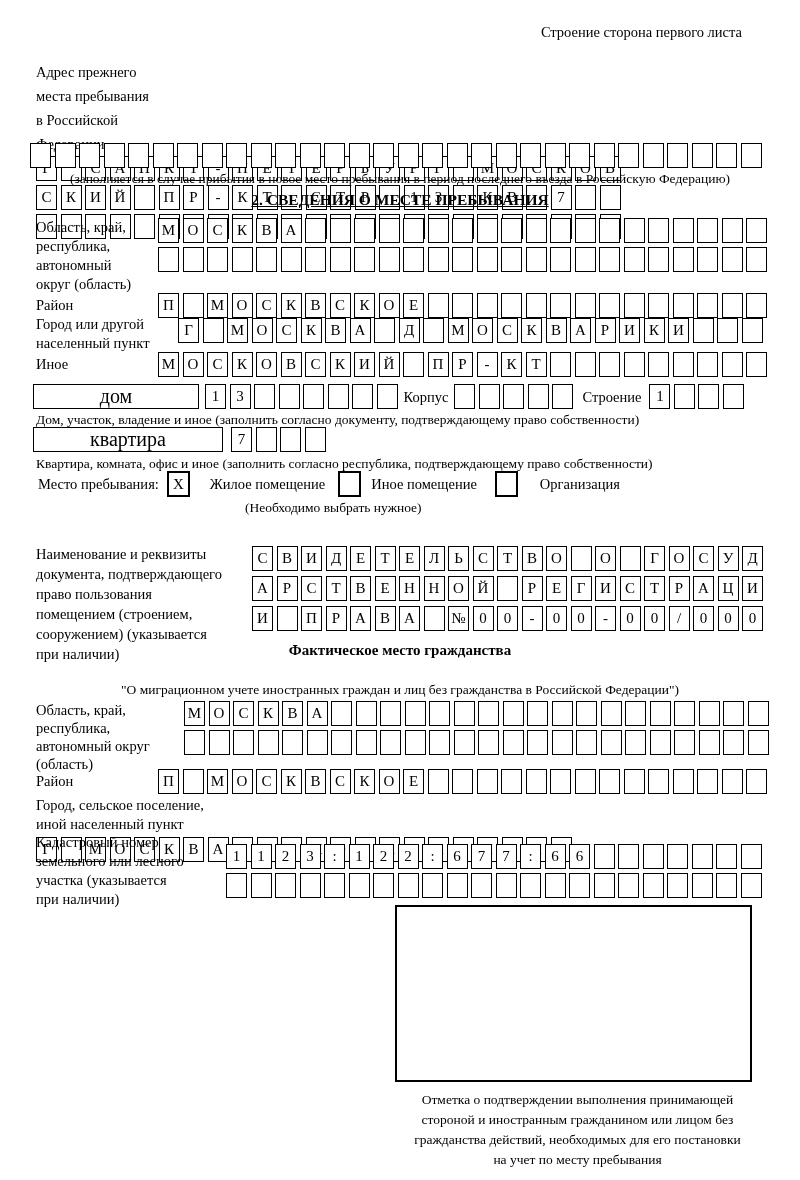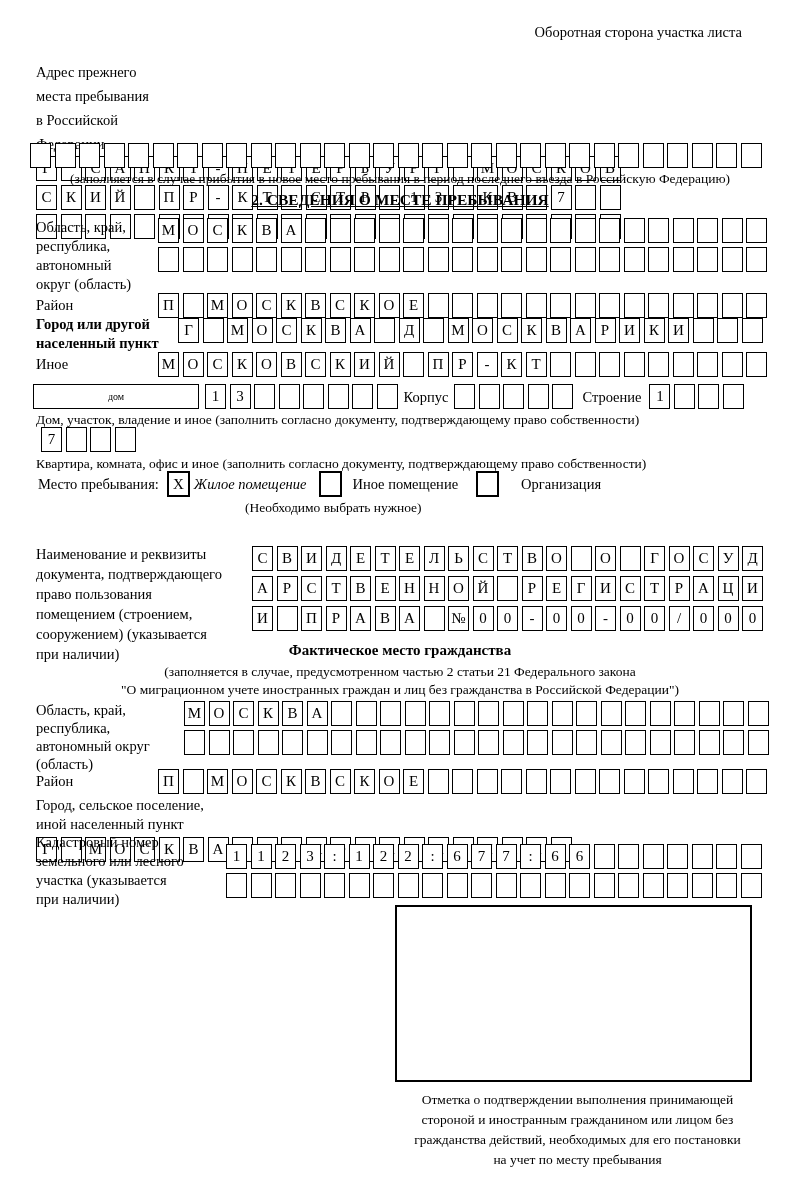--- a/index.html
+++ b/index.html
@@ -8,34 +8,34 @@
   .page *{box-sizing:border-box;}
   .abs{position:absolute;}
   .center{position:absolute;left:0;right:0;text-align:center;}
   .lbl{font-size:14.5px;line-height:19px;white-space:pre-line;flex:0 0 auto;}
   .block{position:absolute;left:36px;display:flex;align-items:flex-start;}
   .rows{display:flex;flex-direction:column;gap:4px;}
   .cellrow{display:flex;gap:3.5px;}
   .cell{width:21px;height:25px;border:1.8px solid #000;display:flex;align-items:center;
         justify-content:center;font-size:15px;flex:0 0 auto;background:#fff;}
   .bigfield{height:25px;border:1.8px solid #000;display:flex;align-items:center;
-        justify-content:center;font-size:10px;flex:0 0 auto;}
+        justify-content:center;font-size:20px;flex:0 0 auto;}
   .chk{width:23px;height:26px;border:2px solid #000;display:flex;align-items:center;
         justify-content:center;font-size:15px;flex:0 0 auto;}
   .cap{font-size:13.5px;}
   .ttl{font-size:15.5px;font-weight:bold;}
   .stamp-box{position:absolute;border:2.5px solid #000;background:#fff;}
   .inline-lbl{font-size:14.5px;line-height:26px;white-space:nowrap;}
 </style>
 </head>
 <body>
 
 <div class="page">
 
-  <div class="abs" style="top:24px;right:58px;font-size:14.5px;">Оборотная сторона участка листа</div>
+  <div class="abs" style="top:24px;right:58px;font-size:14.5px;">Строение сторона первого листа</div>
 
   <div class="block" style="top:60px;flex-direction:column;">
     <div class="lbl" style="width:142px;line-height:24px;">Адрес прежнего
 места пребывания
 в Российской
 Федерации</div>
     <div class="rows">
       <div class="cellrow">
           <div class="cell">Г</div>
           <div class="cell"></div>
@@ -244,21 +244,21 @@
         <div class="cell"></div>
         <div class="cell"></div>
         <div class="cell"></div>
         <div class="cell"></div>
         <div class="cell"></div>
         <div class="cell"></div>
       </div>
   </div>
 
   <div class="block" style="top:315px;">
-    <div class="lbl" style="width:142px;font-weight:bold;">Город или другой
+    <div class="lbl" style="width:142px;">Город или другой
 населенный пункт</div>
     <div class="cellrow" style="margin-top:3px;">
         <div class="cell">Г</div>
         <div class="cell"></div>
         <div class="cell">М</div>
         <div class="cell">О</div>
         <div class="cell">С</div>
         <div class="cell">К</div>
         <div class="cell">В</div>
         <div class="cell">А</div>
@@ -337,34 +337,35 @@
         <div class="cell">1</div>
         <div class="cell"></div>
         <div class="cell"></div>
         <div class="cell"></div>
       </div>
   </div>
 
   <div class="abs cap" style="top:412px;left:36px;">Дом, участок, владение и иное (заполнить согласно документу, подтверждающему право собственности)</div>
 
   <div class="abs" style="top:427px;left:33px;display:flex;align-items:flex-start;">
+    <div class="bigfield" style="width:190px;">квартира</div>
     <div class="cellrow" style="margin-left:8px;">
         <div class="cell">7</div>
         <div class="cell"></div>
         <div class="cell"></div>
         <div class="cell"></div>
       </div>
   </div>
 
-  <div class="abs cap" style="top:456px;left:36px;">Квартира, комната, офис и иное (заполнить согласно документу, подтверждающему право собственности)</div>
+  <div class="abs cap" style="top:456px;left:36px;">Квартира, комната, офис и иное (заполнить согласно республика, подтверждающему право собственности)</div>
 
   <div class="abs" style="top:471px;left:38px;display:flex;align-items:flex-end;">
     <span class="inline-lbl">Место пребывания:</span>
     <span class="chk" style="margin-left:8px;">X</span>
-    <span class="inline-lbl" style="margin-left:4px;font-style:italic;">Жилое помещение</span>
+    <span class="inline-lbl" style="margin-left:20px;">Жилое помещение</span>
     <span class="chk" style="margin-left:13px;"></span>
     <span class="inline-lbl" style="margin-left:10px;">Иное помещение</span>
     <span class="chk" style="margin-left:18px;"></span>
     <span class="inline-lbl" style="margin-left:22px;">Организация</span>
   </div>
 
   <div class="abs cap" style="top:500px;left:245px;text-align:center;">(Необходимо выбрать нужное)</div>
 
   <div class="block" style="top:544px;justify-content:space-between;">
     <div class="lbl" style="width:216px;line-height:20px;">Наименование и реквизиты
@@ -440,21 +441,20 @@
           <div class="cell">0</div>
           <div class="cell">/</div>
           <div class="cell">0</div>
           <div class="cell">0</div>
           <div class="cell">0</div>
         </div>
     </div>
   </div>
 
   <div class="center ttl" style="top:642px;font-size:15px;">Фактическое место гражданства</div>
-  <div class="center cap" style="top:664px;">(заполняется в случае, предусмотренном частью 2 статьи 21 Федерального закона</div>
   <div class="center cap" style="top:682px;">"О миграционном учете иностранных граждан и лиц без гражданства в Российской Федерации")</div>
 
   <div class="block" style="top:701px;">
     <div class="lbl" style="width:148px;line-height:18px;">Область, край,
 республика,
 автономный округ
 (область)</div>
     <div class="rows">
       <div class="cellrow">
           <div class="cell">М</div>

